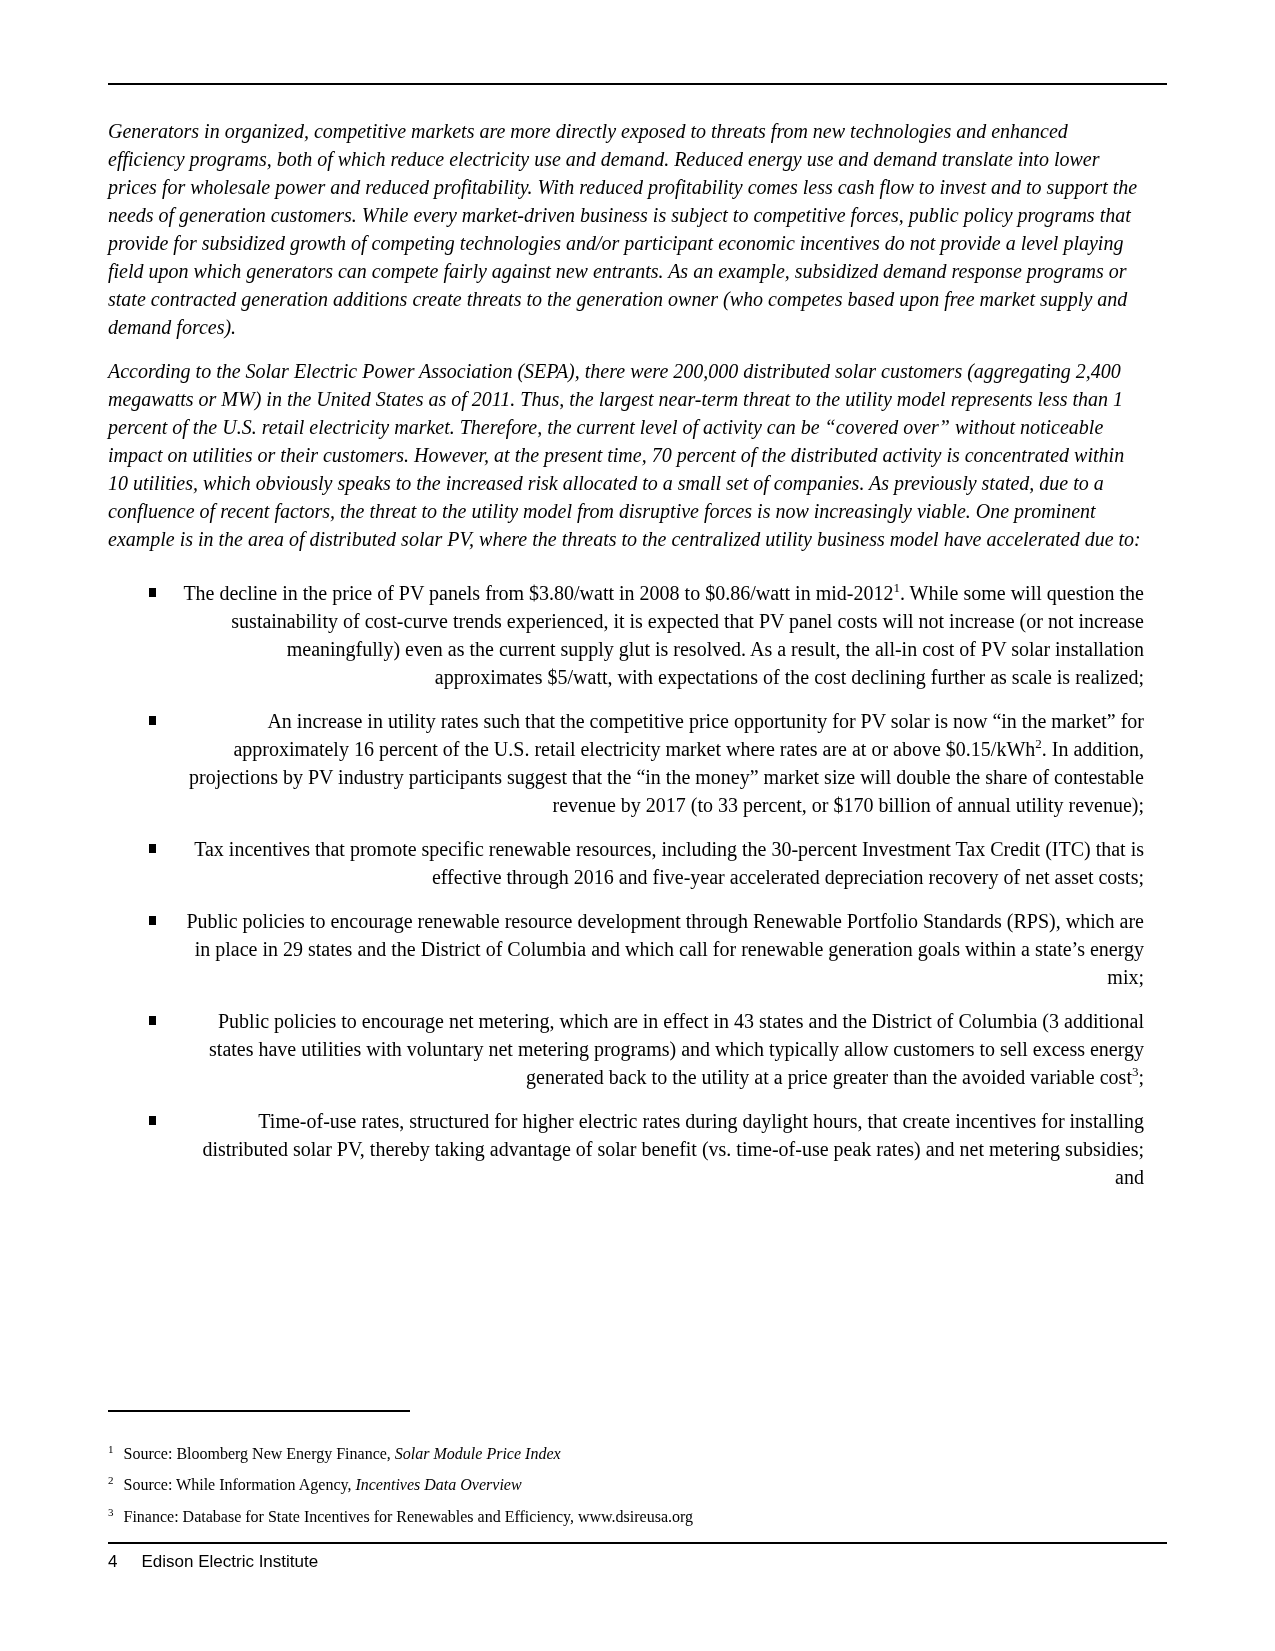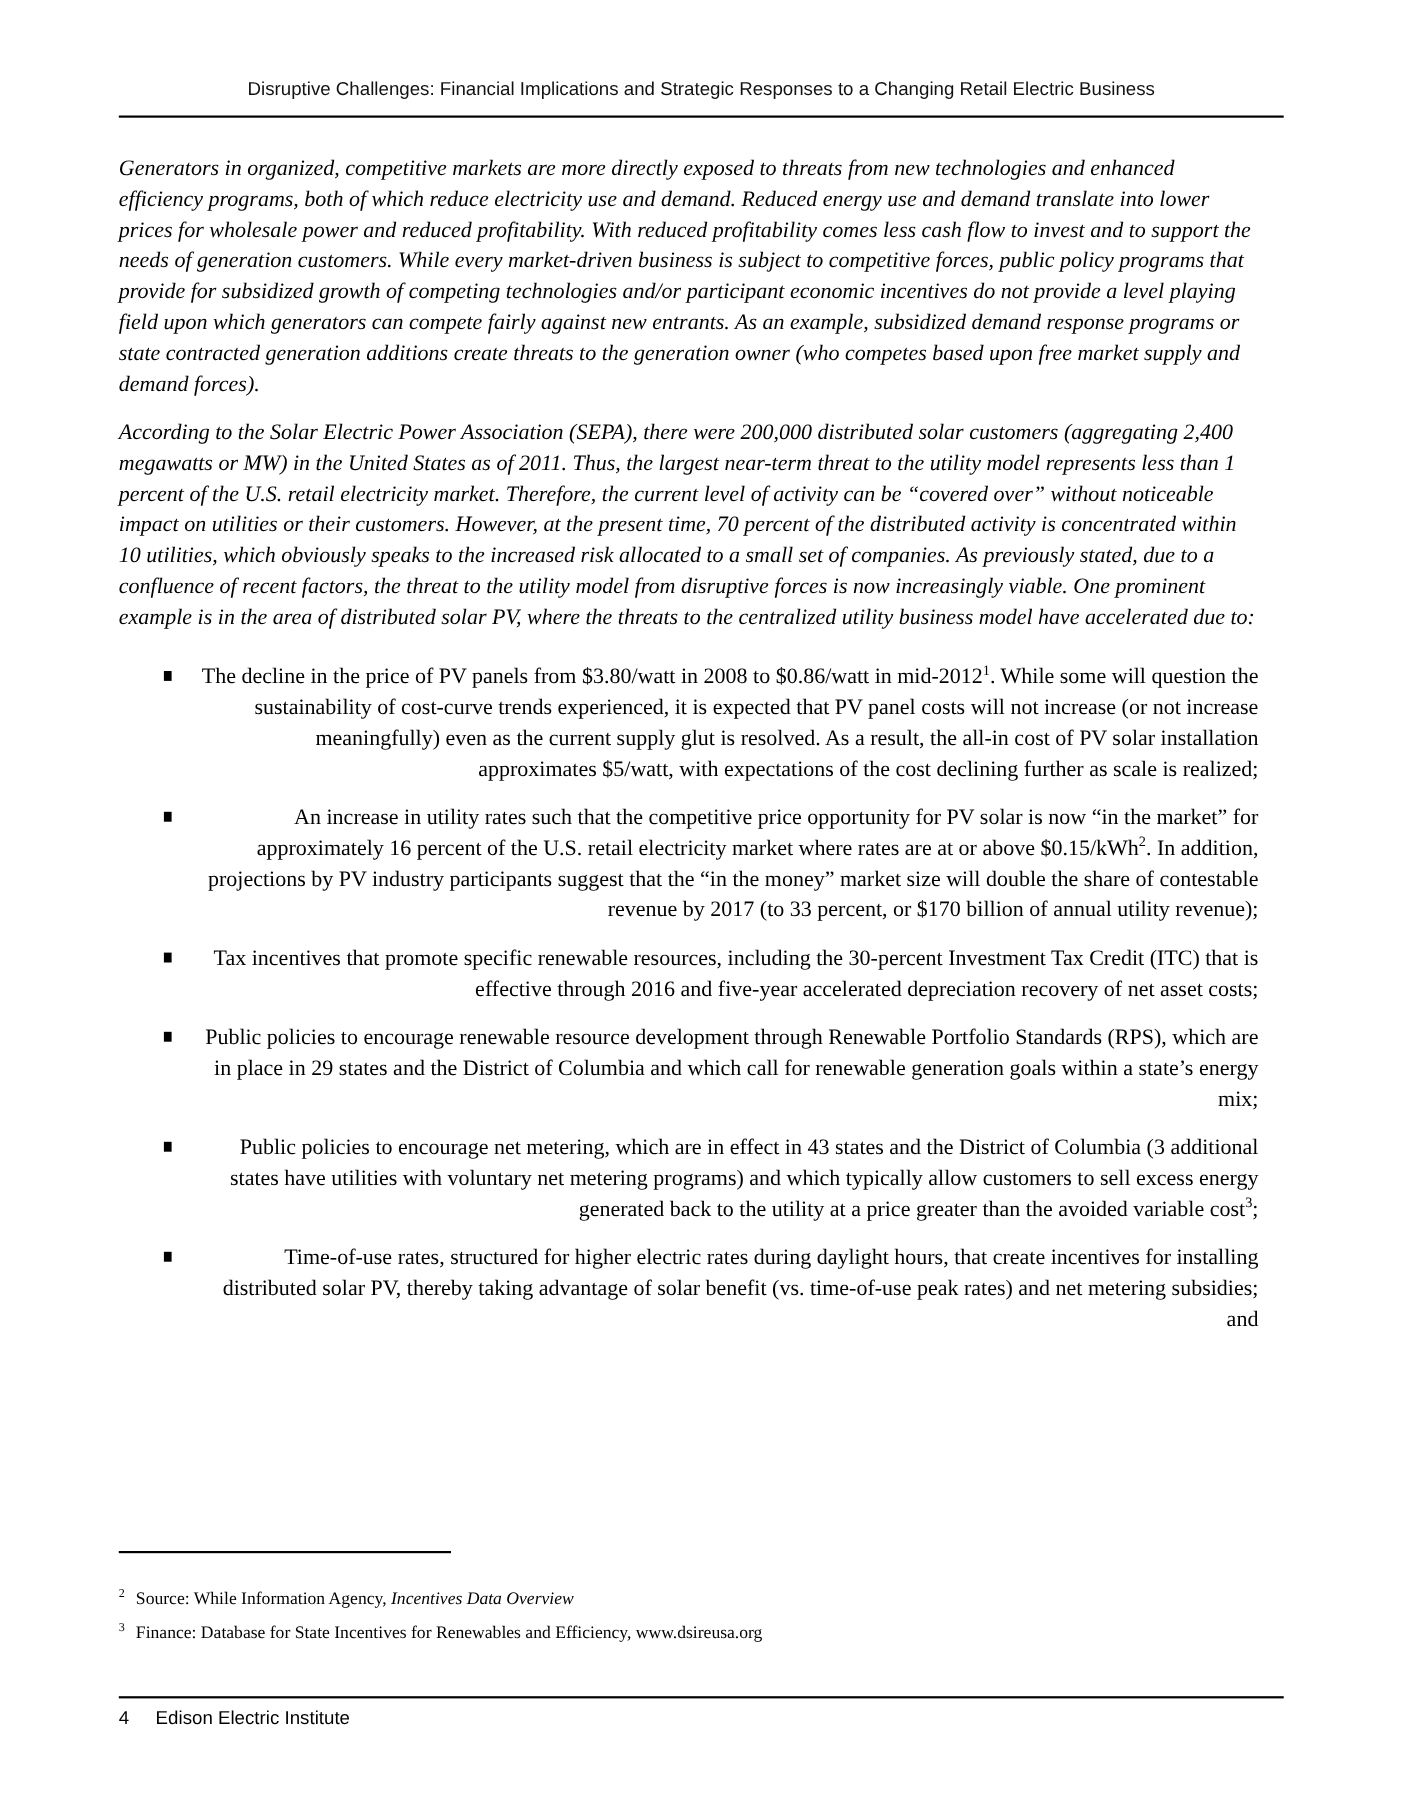--- a/index.html
+++ b/index.html
@@ -72,21 +72,20 @@
     font-size: 17px; color: #000000;
   }
   .ftr .pg { display: inline-block; margin-right: 24px; }
 </style>
 </head>
 <body>
 
 <div class="page">
 
   <div class="hdr">
-    <div class="hdr-title">Disruptive Challenges: Financial Implications and Strategic Responses to a Changing Retail Electric Business</div>
     <div class="hdr-rule"></div>
   </div>
 
   <div class="body-area">
     <p>Generators in organized, competitive markets are more directly exposed to threats from new technologies and enhanced efficiency programs, both of which reduce electricity use and demand. Reduced energy use and demand translate into lower prices for wholesale power and reduced profitability. With reduced profitability comes less cash flow to invest and to support the needs of generation customers. While every market-driven business is subject to competitive forces, public policy programs that provide for subsidized growth of competing technologies and/or participant economic incentives do not provide a level playing field upon which generators can compete fairly against new entrants. As an example, subsidized demand response programs or state contracted generation additions create threats to the generation owner (who competes based upon free market supply and demand forces).</p>
     <p>According to the Solar Electric Power Association (SEPA), there were 200,000 distributed solar customers (aggregating 2,400 megawatts or MW) in the United States as of 2011. Thus, the largest near-term threat to the utility model represents less than 1 percent of the U.S. retail electricity market. Therefore, the current level of activity can be “covered over” without noticeable impact on utilities or their customers. However, at the present time, 70 percent of the distributed activity is concentrated within 10 utilities, which obviously speaks to the increased risk allocated to a small set of companies. As previously stated, due to a confluence of recent factors, the threat to the utility model from disruptive forces is now increasingly viable. One prominent example is in the area of distributed solar PV, where the threats to the centralized utility business model have accelerated due to:</p>
 
     <ul class="bullets">
       <li>
         <span class="sq"></span>
@@ -112,20 +111,23 @@
         <span class="sq"></span>
         <span>Time-of-use rates, structured for higher electric rates during daylight hours, that create incentives for installing distributed solar PV, thereby taking advantage of solar benefit (vs. time-of-use peak rates) and net metering subsidies; and</span><sup class="fnref"></sup><span></span>
       </li>
     </ul>
   </div>
 
   <div class="fn-sep"></div>
 
   <div class="footnotes">
     <div class="footnote">
+      <sup>1</sup><span>Source: Bloomberg New Energy Finance, </span><span class="fn-title">Solar Module Price Index</span><span></span>
+    </div>
+    <div class="footnote">
       <sup>2</sup><span>Source: While Information Agency, </span><span class="fn-title">Incentives Data Overview</span><span></span>
     </div>
     <div class="footnote">
       <sup>3</sup><span>Finance: Database for State Incentives for Renewables and Efficiency, www.dsireusa.org</span><span class="fn-title"></span><span></span>
     </div>
   </div>
 
   <div class="ftr-rule"></div>
   <div class="ftr">
     <span class="pg">4</span><span class="org">Edison Electric Institute</span>

